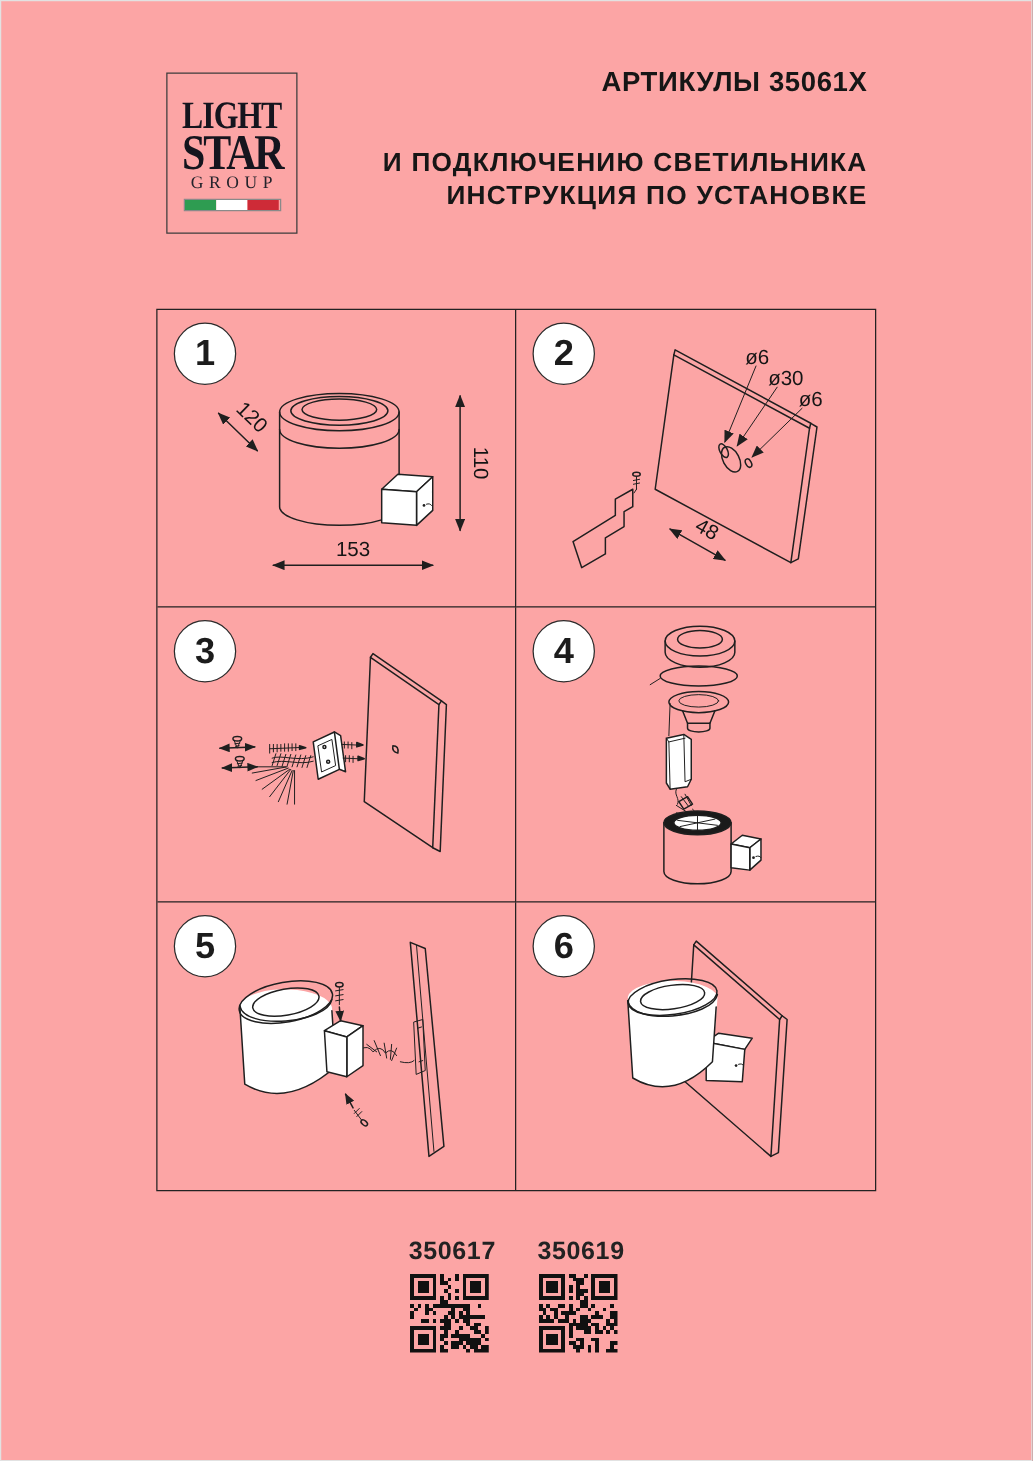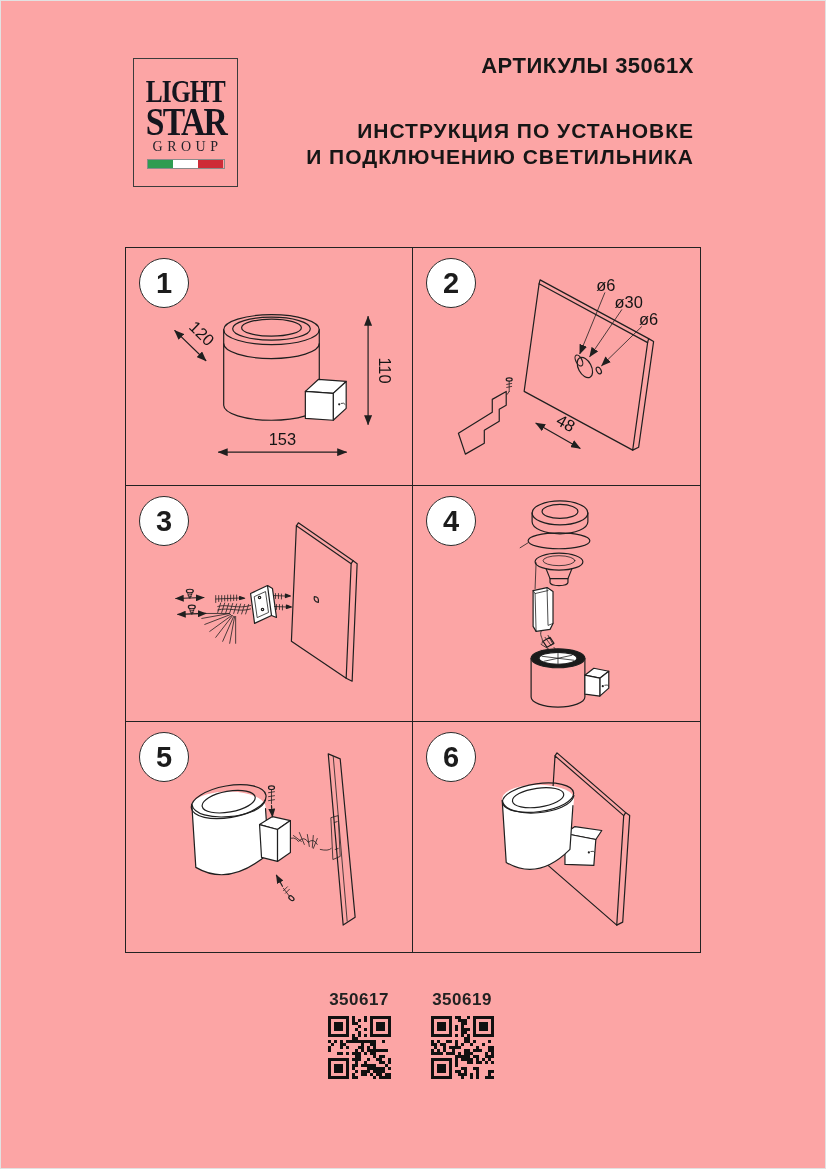--- a/index.html
+++ b/index.html
@@ -30,21 +30,21 @@
   .panel.bB{border-bottom:1.5px solid #222;}
   .badge{position:absolute;left:13px;top:10px;width:48px;height:48px;border:1.7px solid #2b2b2b;
          border-radius:50%;display:flex;align-items:center;justify-content:center;
          font-size:29px;font-weight:700;color:#1c1c1c;background:#fff;z-index:2;}
   .panel svg.art{position:absolute;left:0;top:0;width:100%;height:100%;}
   .ln{fill:none;stroke:#1f1f1f;stroke-width:1.2;stroke-linejoin:round;stroke-linecap:round;}
   .thin{stroke-width:.8;}
   .dim{font-family:"Liberation Sans",sans-serif;font-size:16.5px;fill:#141414;stroke:none;}
   
   .product{position:absolute;width:64px;text-align:center;}
-  .product .code{font-size:17px;font-weight:700;letter-spacing:.5px;color:#222;margin-bottom:6px;}
+  .product .code{font-size:20px;font-weight:700;letter-spacing:.5px;color:#222;margin-bottom:6px;text-align:right;}
   .qr{display:block;width:63px;height:63px;margin:0 auto;shape-rendering:crispEdges;}
 </style>
 </head>
 <body>
 
 <div class="page">
 
   <div class="logo-box">
     <div class="logo-light">LIGHT</div>
     <div class="logo-star">STAR</div>
@@ -52,22 +52,22 @@
     <div class="logo-flag">
       <span style="background: rgb(46, 156, 81);"></span>
       <span style="background: rgb(255, 255, 255);"></span>
       <span style="background: rgb(206, 43, 55);"></span>
     </div>
   </div>
 
   <div class="title-block">
     <div class="title-line">АРТИКУЛЫ 35061X</div>
     <div class="instr-block">
+      <div class="instr-line">И ПОДКЛЮЧЕНИЮ СВЕТИЛЬНИКА</div>
       <div class="instr-line">ИНСТРУКЦИЯ ПО УСТАНОВКЕ</div>
-      <div class="instr-line">И ПОДКЛЮЧЕНИЮ СВЕТИЛЬНИКА</div>
     </div>
   </div>
 
   <div class="grid">
 
     <div class="panel bR bB">
       <div class="badge">
           <span>1</span>
         </div>
       <svg class="art" viewBox="0 0 287 238">

